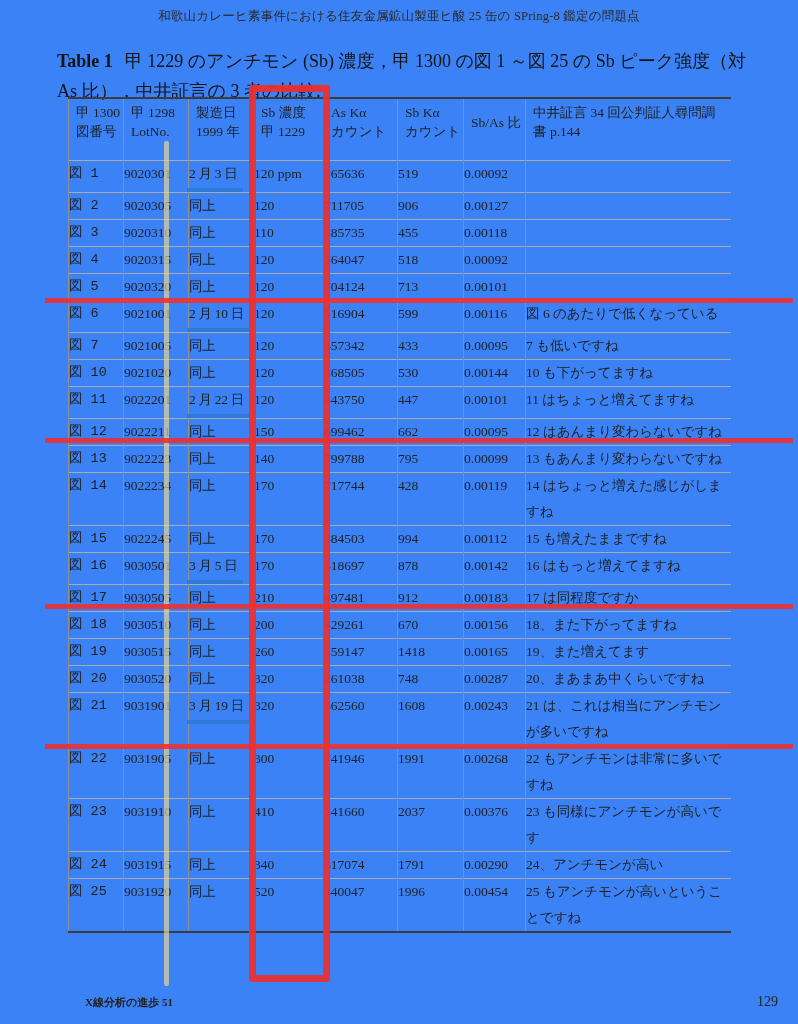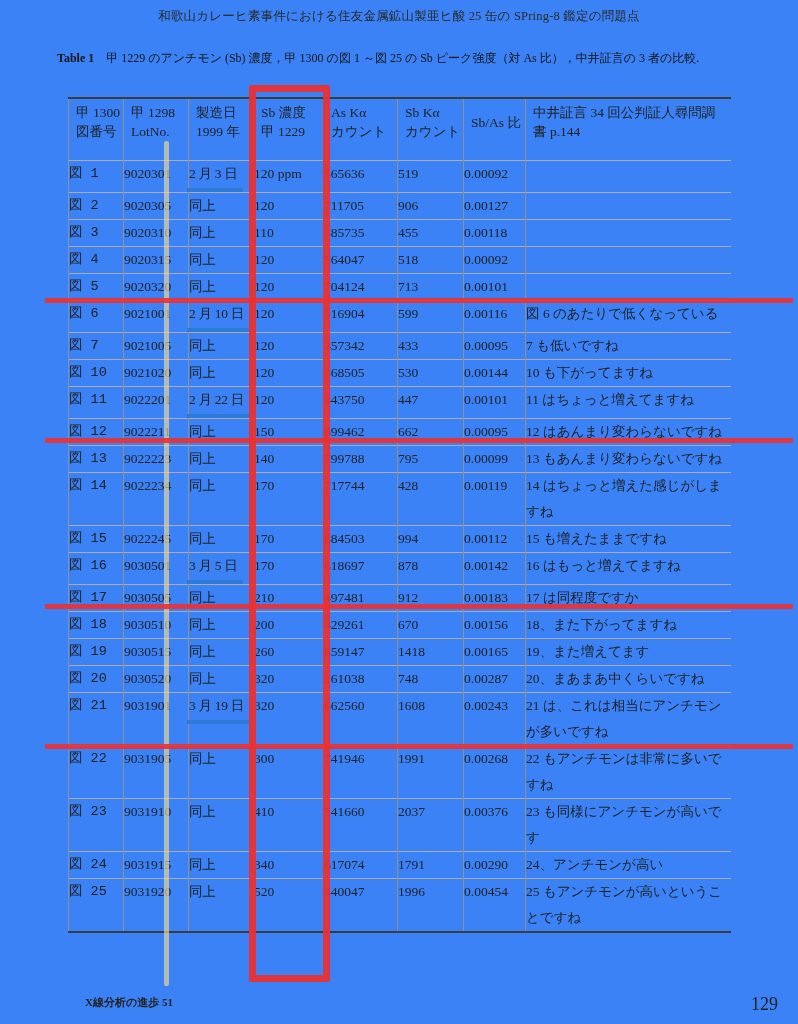--- a/index.html
+++ b/index.html
@@ -21,21 +21,21 @@
     font-family:"Liberation Serif","DejaVu Serif",serif;
     color:var(--ink);
   }
   .running-head{
     position:absolute;top:8px;left:0;width:798px;
     text-align:center;font-size:12.5px;color:#2a2a2a;
     letter-spacing:0.2px;
   }
   .caption{
     position:absolute;left:57px;top:46px;width:697px;
-    font-size:12px;line-height:24px;color:#141414;
+    font-size:18px;line-height:30px;color:#141414;
   }
   .cap-label{font-weight:bold;margin-right:12px;}
   .tablewrap{position:absolute;left:68px;top:97px;}
   table.dtable{
     border-collapse:collapse;table-layout:fixed;width:662px;
     border-top:2.5px solid var(--frame);
     border-bottom:2.5px solid var(--frame);
   }
   .dtable th,.dtable td{
     border-left:1px solid var(--grid-v);
@@ -78,21 +78,21 @@
   .red-hline{
     position:absolute;left:45px;width:748px;height:5px;
     background:var(--red);z-index:6;opacity:.9;pointer-events:none;
   }
   .footer-journal{
     position:absolute;left:85px;top:995px;
     font-size:11px;font-weight:bold;color:#222;
   }
   .page-number{
     position:absolute;right:20px;top:994px;
-    font-size:18px;color:#222;
+    font-size:14px;color:#222;
   }
 </style>
 </head>
 <body>
 
 <div class="page" id="page">
 
   <div class="running-head">和歌山カレーヒ素事件における住友金属鉱山製亜ヒ酸 25 缶の SPring-8 鑑定の問題点</div>
 
   <div class="caption">

